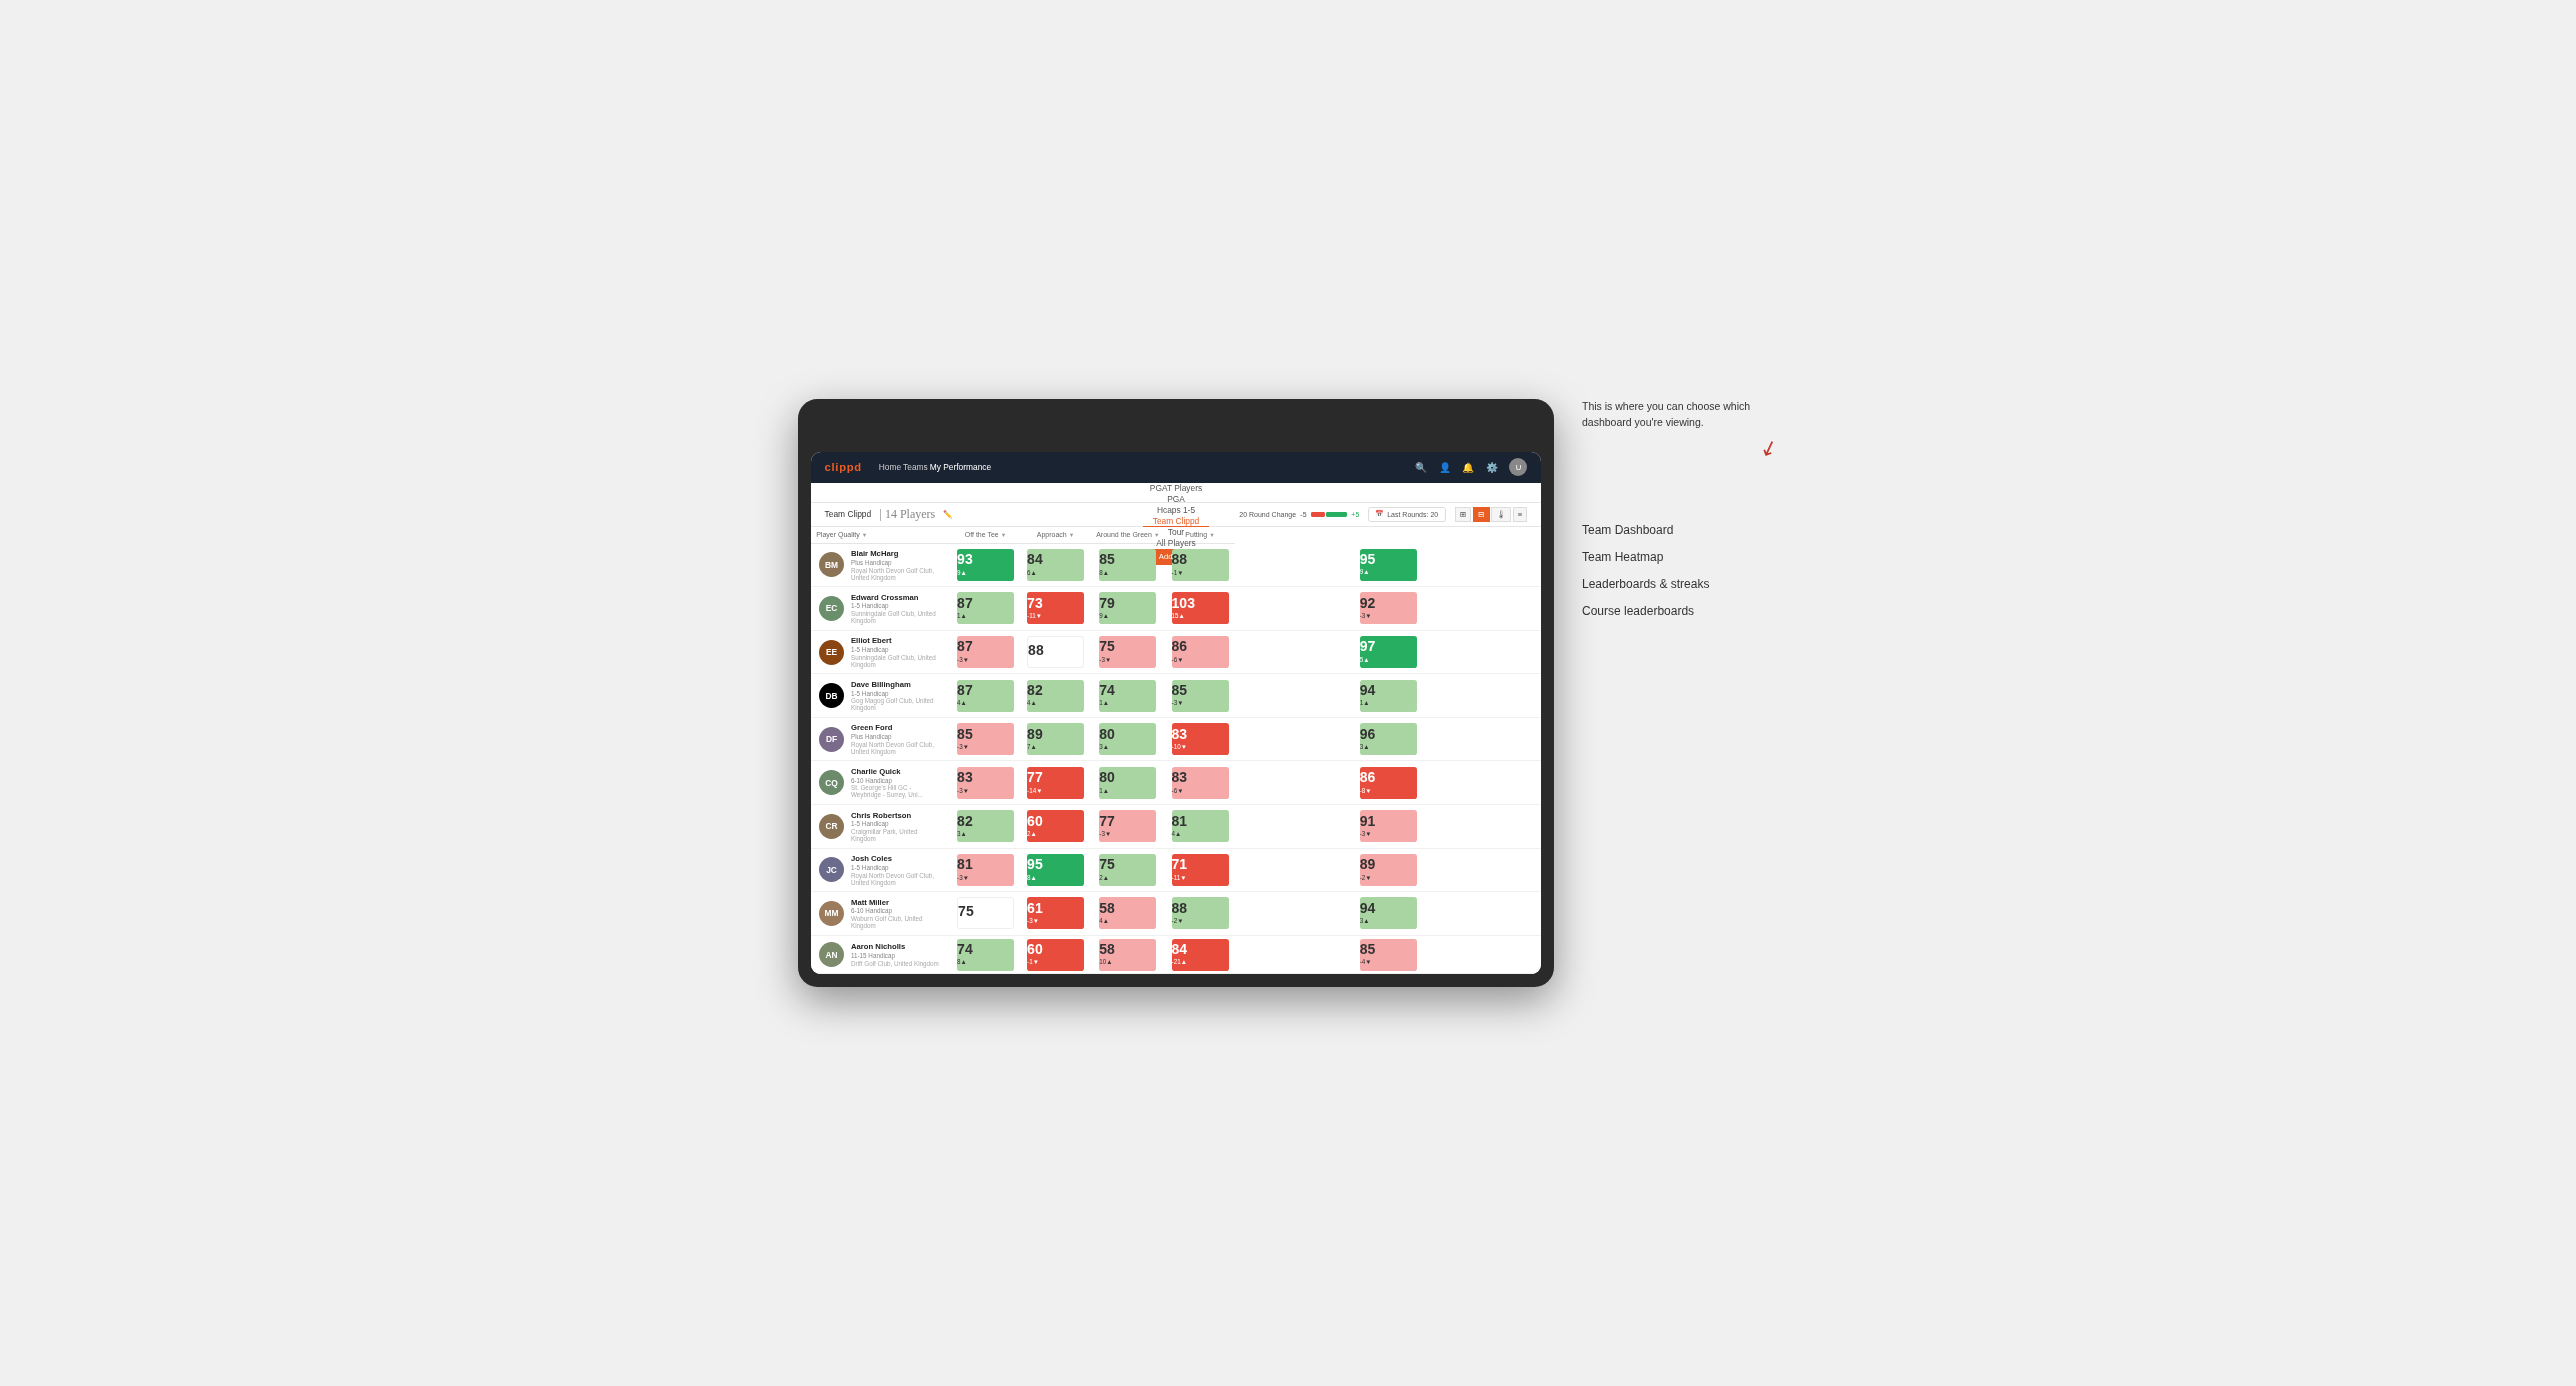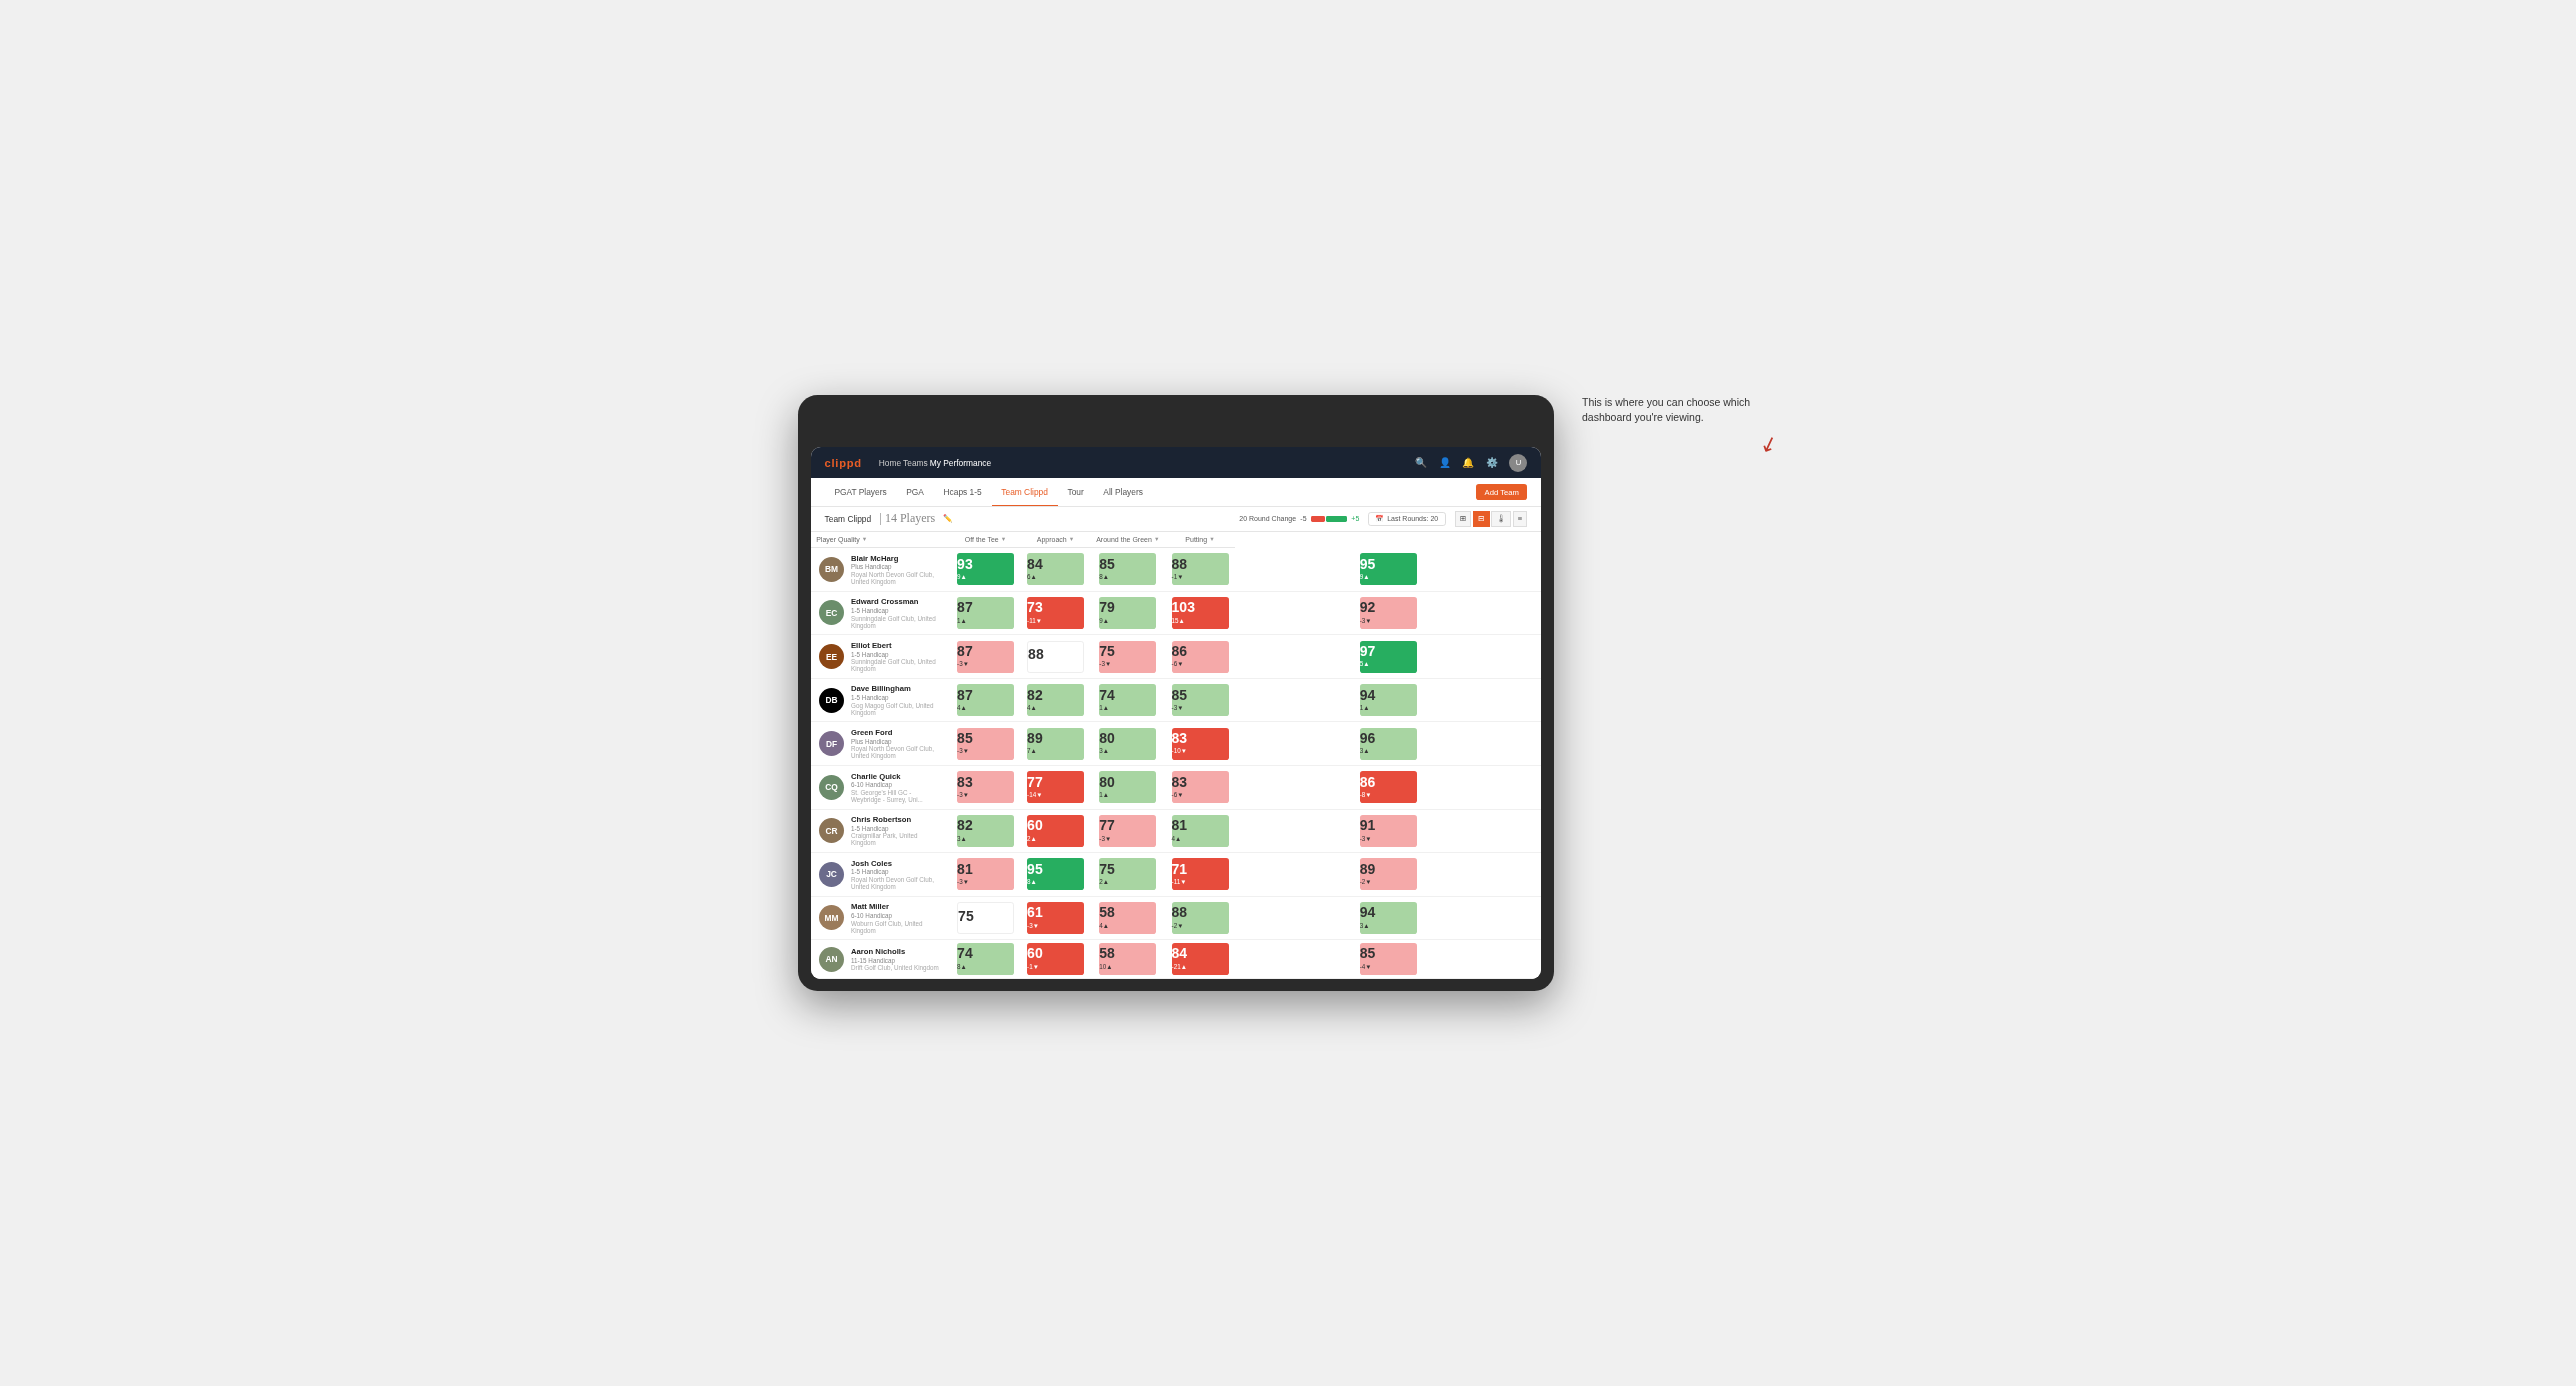--- a/index.html
+++ b/index.html
@@ -99,22 +99,23 @@
       cursor: pointer;
     }
 
     
     .sub-nav {
       background: #fff;
       display: flex;
       align-items: center;
       padding: 0 14px;
       border-bottom: 0.7px solid #e5e5e5;
-      height: 29px;
+      height: 20px;
       gap: 0;
+      flex-direction: column;
     }
 
     .sub-nav-link {
       color: #555;
       font-size: 8.4px;
       padding: 0 9.8px;
       height: 26.6px;
       display: flex;
       align-items: center;
       cursor: pointer;
@@ -895,16 +896,22 @@
     </div>
   </div>
 
   <div class="annotation-panel">
     <div class="annotation-callout">
       <div class="callout-text">This is where you can choose which dashboard you're viewing.</div>
       <div class="arrow-line">
         <span class="red-arrow">↙</span>
       </div>
     </div>
+    <div class="annotation-items">
+      <div class="annotation-item">Team Dashboard</div>
+      <div class="annotation-item">Team Heatmap</div>
+      <div class="annotation-item">Leaderboards &amp; streaks</div>
+      <div class="annotation-item">Course leaderboards</div>
+    </div>
   </div>
 
 </div>
 
 
 </body></html>

